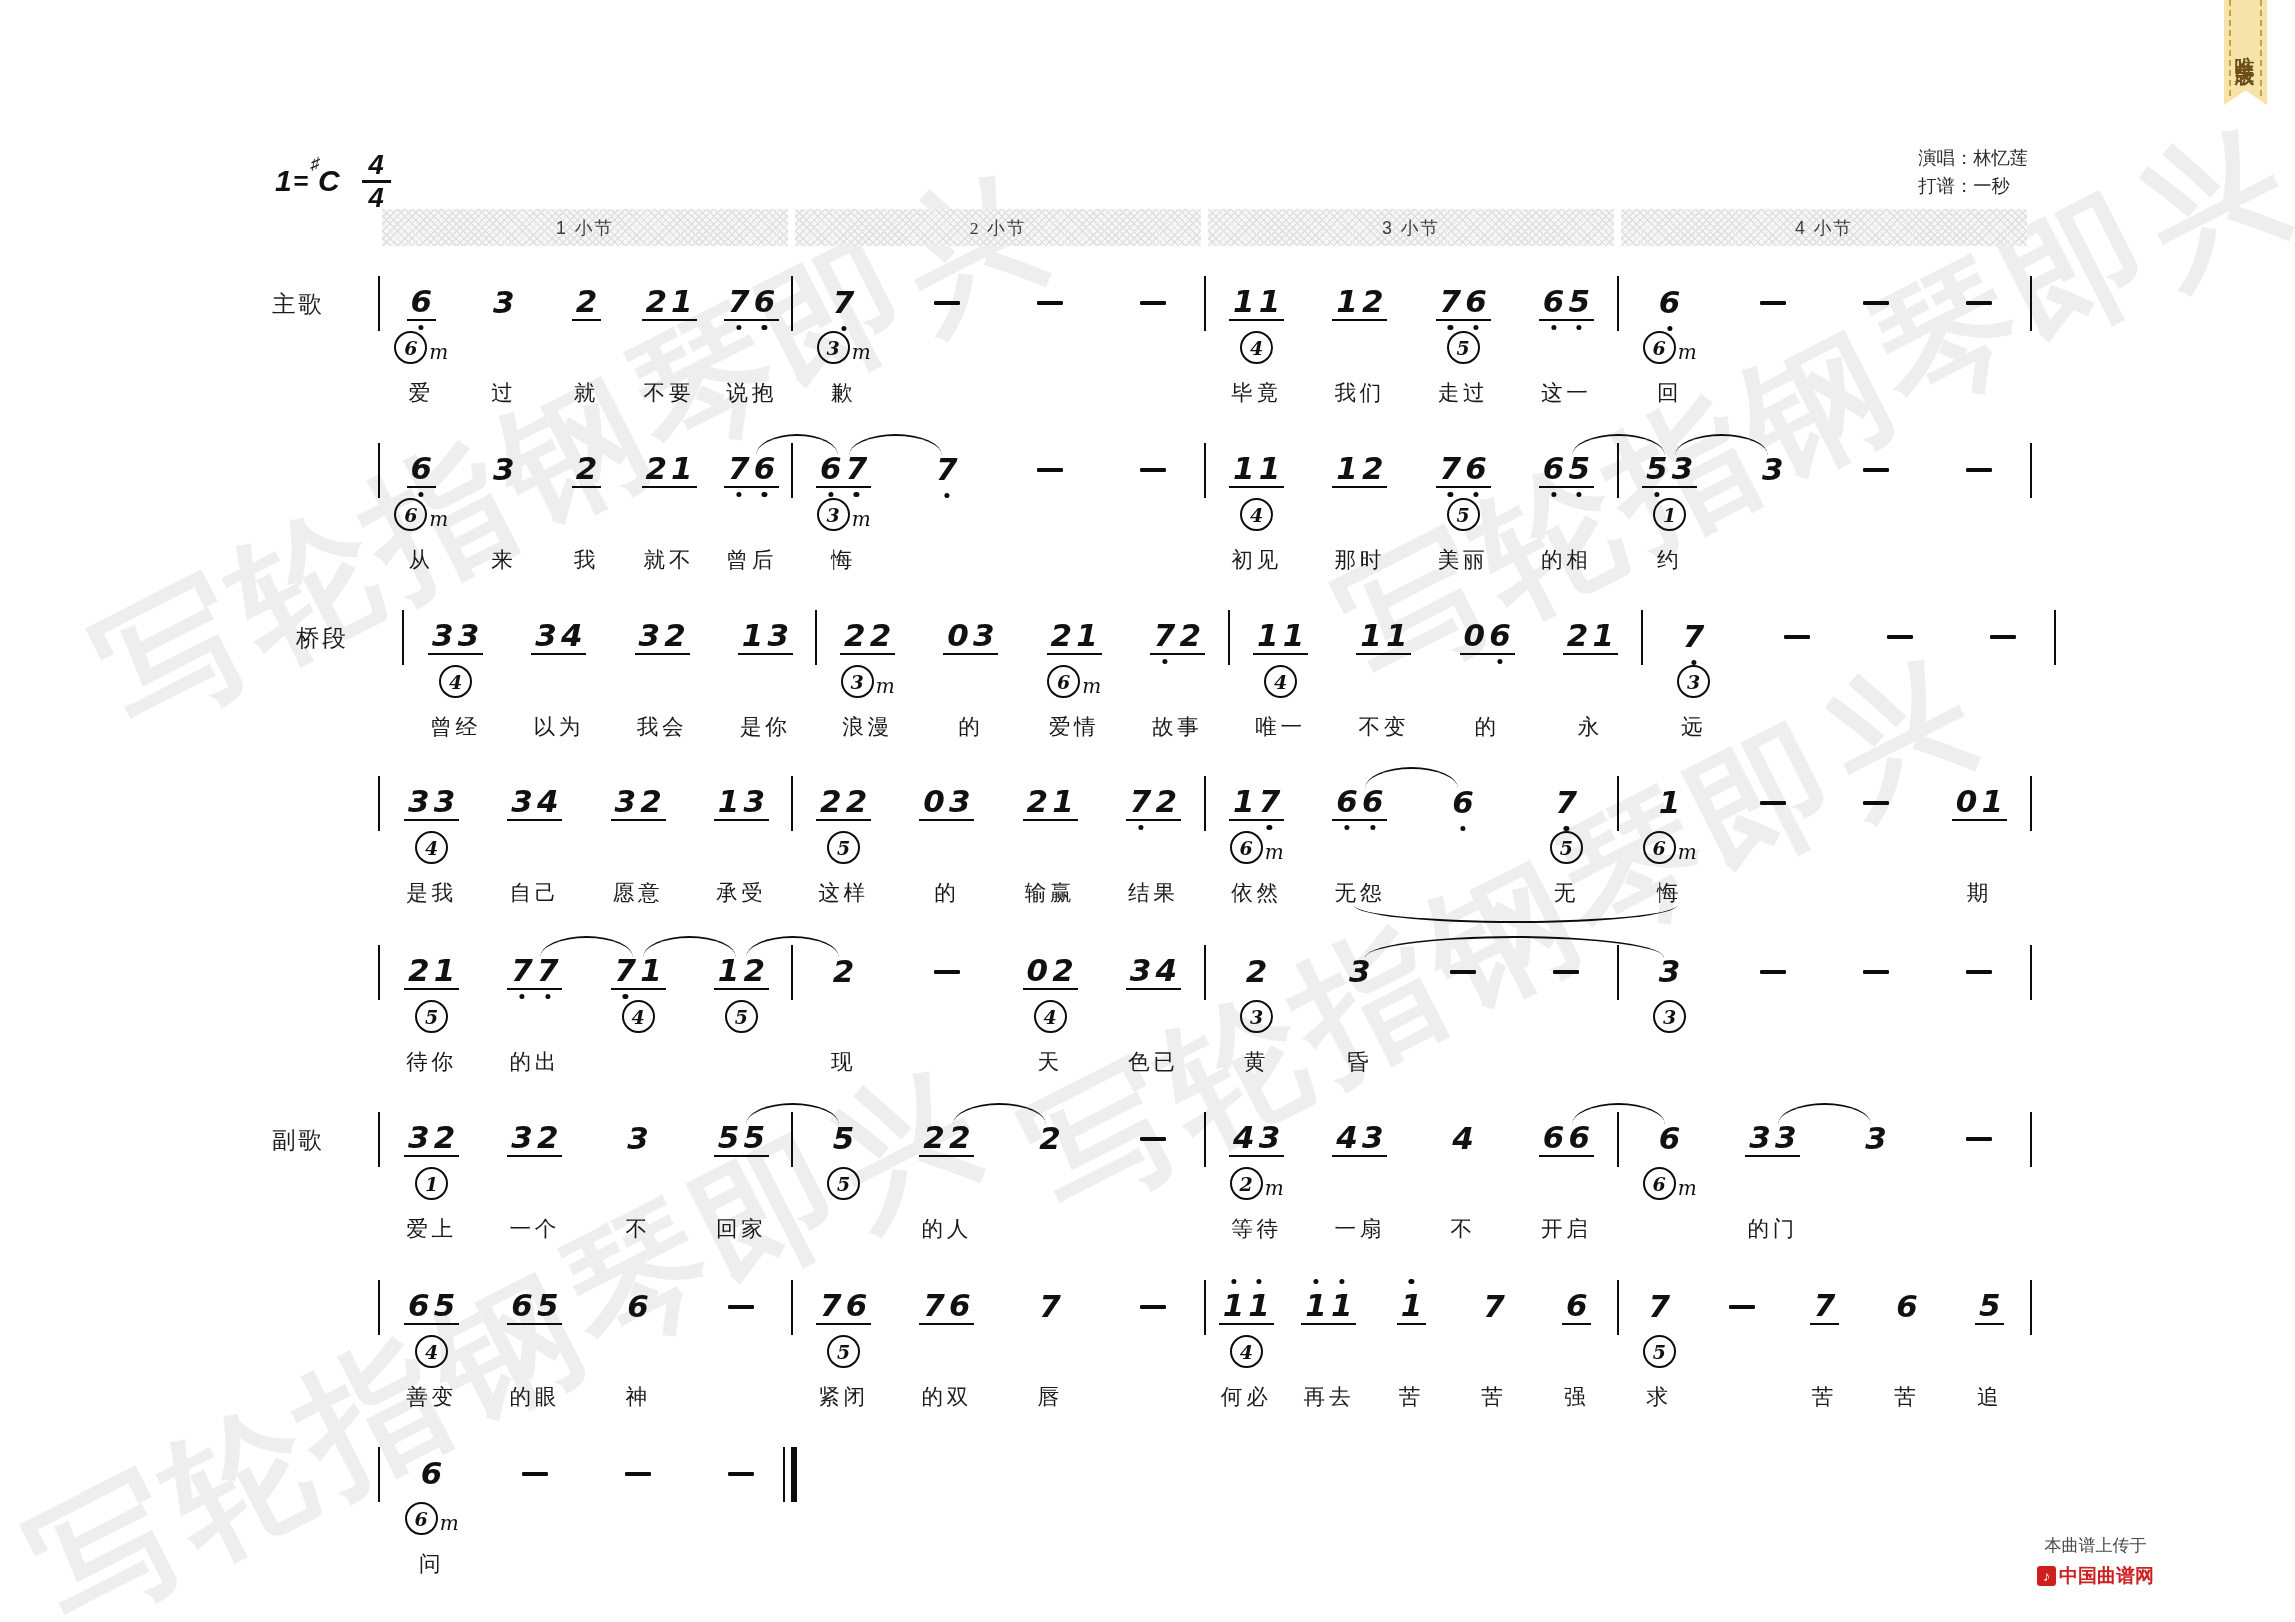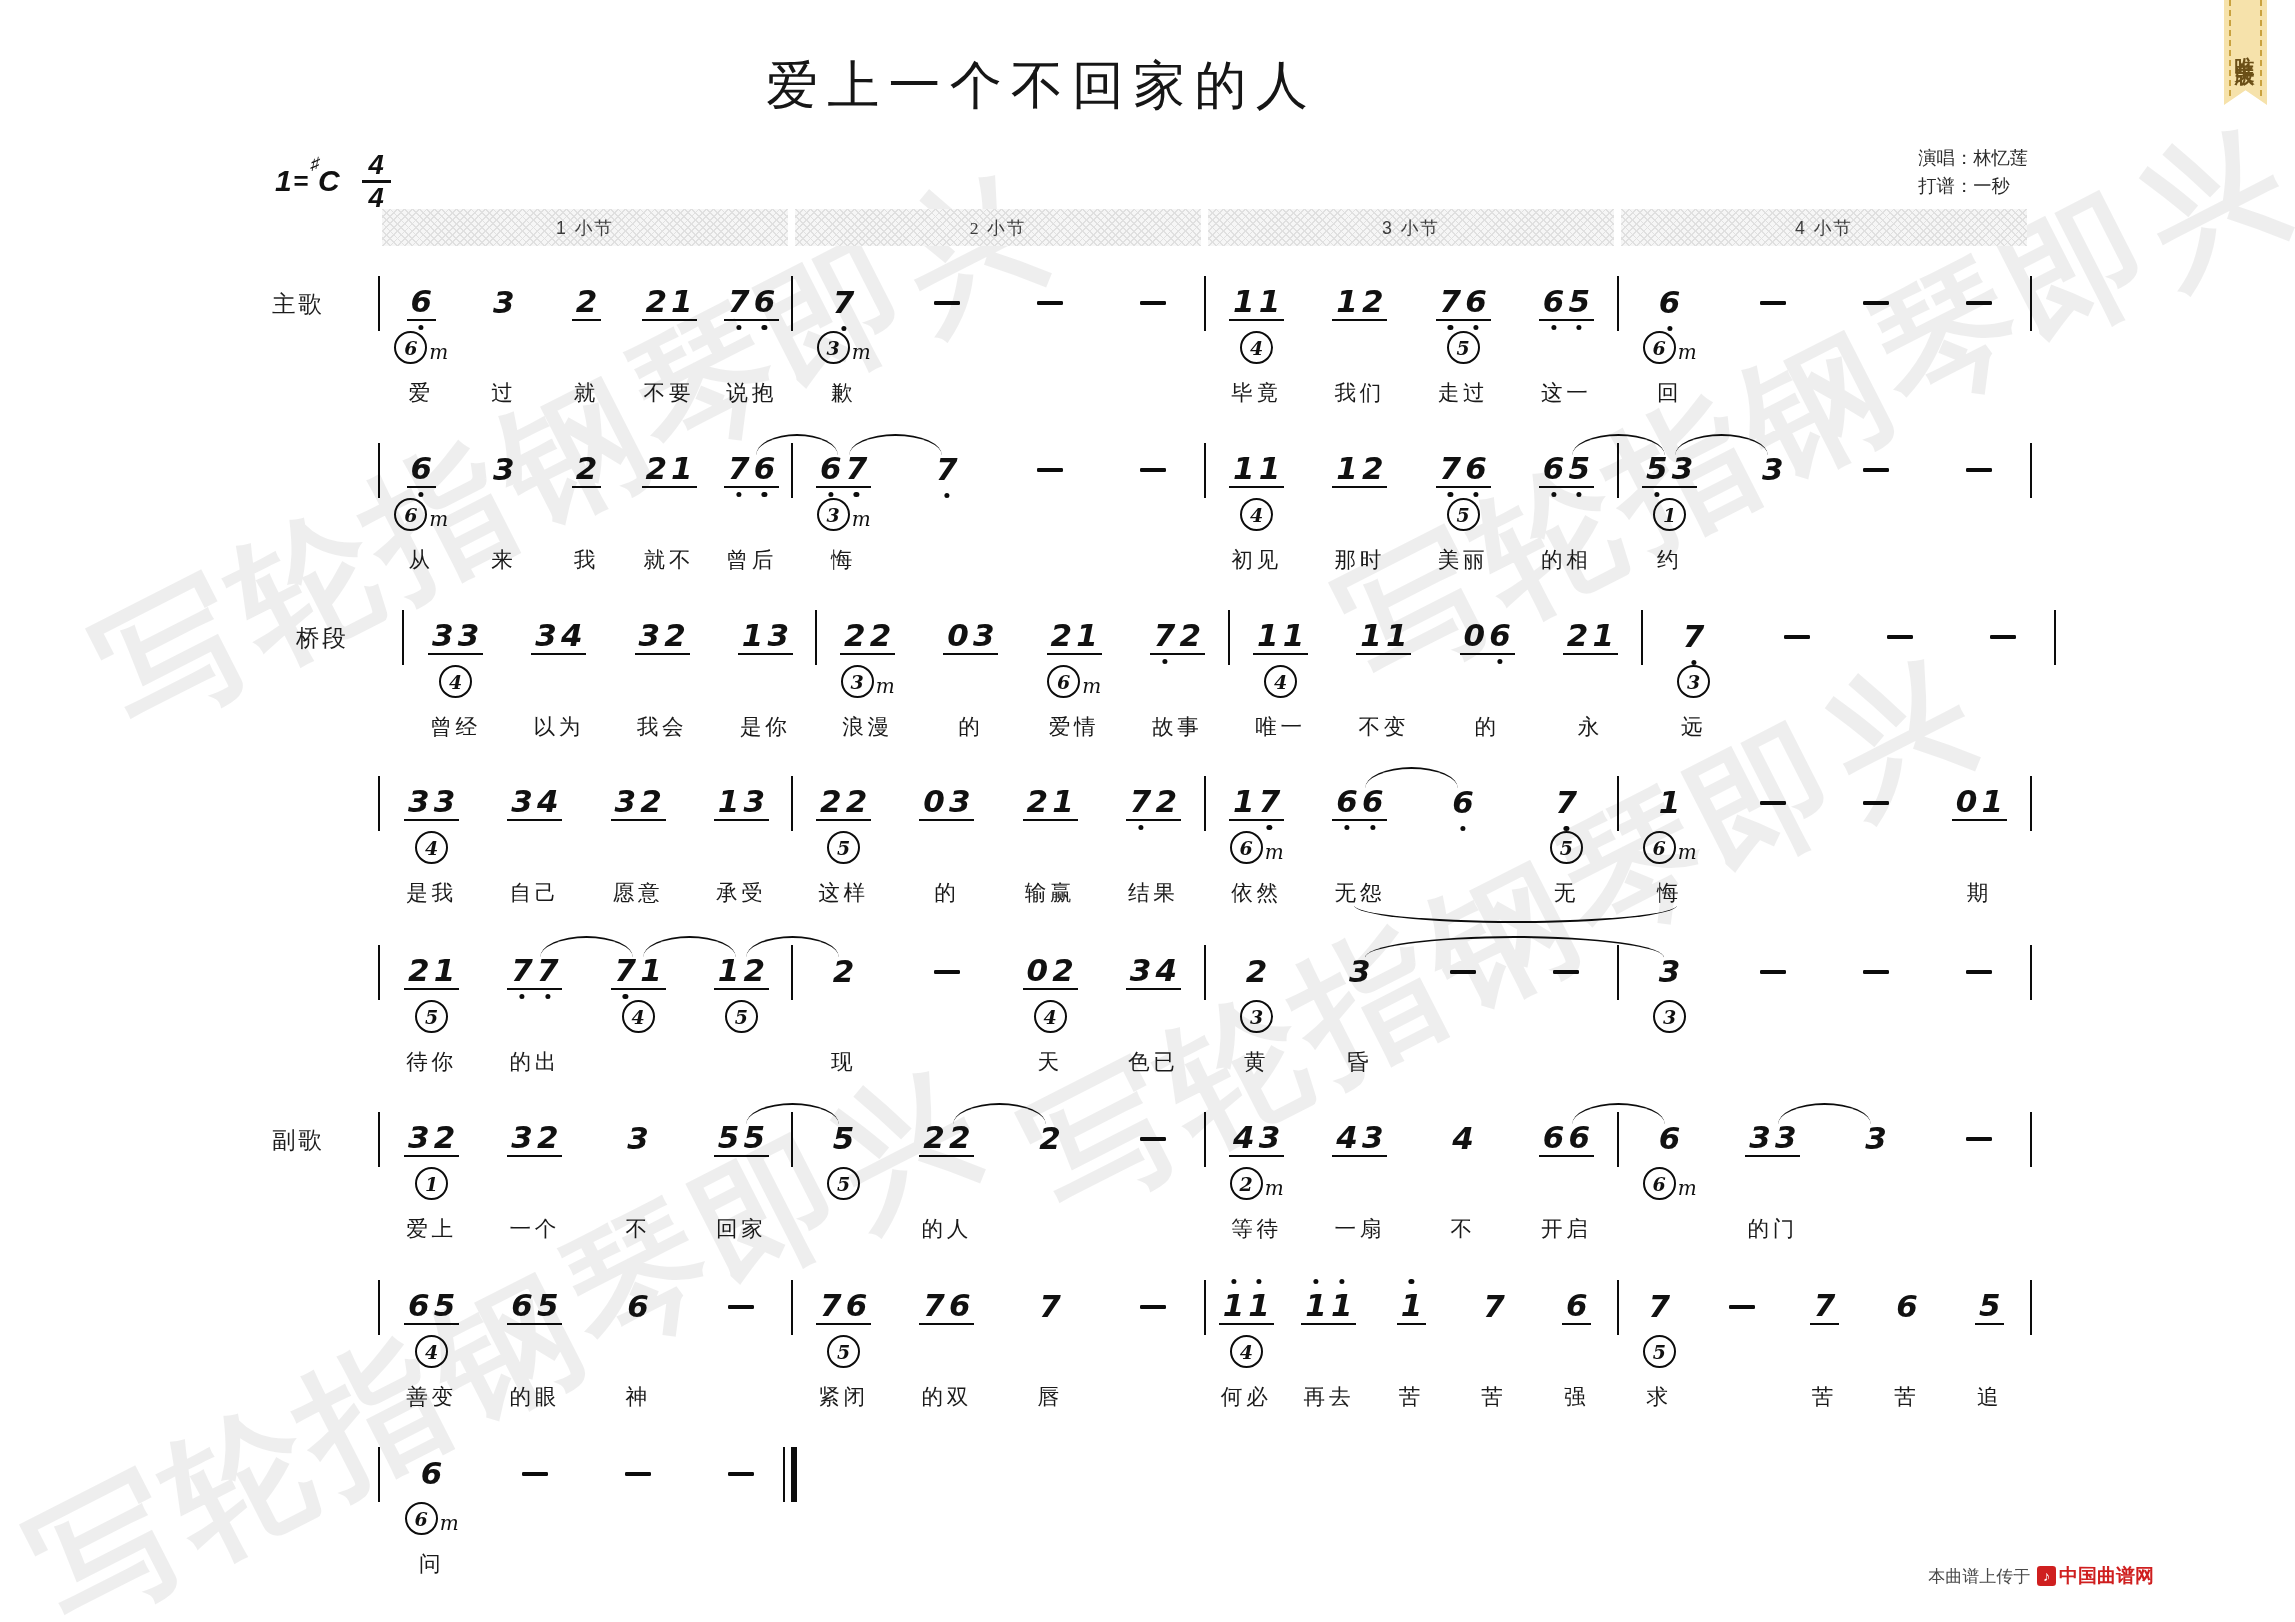--- a/index.html
+++ b/index.html
@@ -60,36 +60,35 @@
   .cm{font-size:20px;font-style:italic;font-family:"DejaVu Serif",serif;margin-left:2px;
       position:relative;top:9.2px;}
   .lyric{position:absolute;top:103px;left:-13px;right:-13px;text-align:center;font-size:21.6px;
          color:#1a1a1a;letter-spacing:3.9px;white-space:nowrap;}
   .slur{position:absolute;top:-7.9px;height:19.6px;border-top:2.3px solid #0c0c0c;
         border-radius:50% 50% 0 0 / 100% 100% 0 0;}
   .larc{position:absolute;top:130px;height:15.7px;border-bottom:2px solid #0c0c0c;
         border-radius:0 0 50% 50% / 0 0 100% 100%;}
   
   .footer{position:absolute;right:141px;bottom:34px;font-size:17px;color:#4a4a4a;z-index:3;
-          display:flex;align-items:center;gap:6.5px;}
+          display:flex;align-items:center;gap:6.5px;flex-direction:column;}
   .logo{display:inline-flex;align-items:center;gap:2.6px;font-weight:700;font-size:19px;}
   .logo-icon{display:inline-flex;width:19.6px;height:19.6px;border-radius:3.3px;color:#fff;
              align-items:center;justify-content:center;font-size:14.4px;}
 </style>
 </head>
 <body>
 
 <div class="page">
 
   <span class="wm" style="left:576px;top:452px">写轮指钢琴即兴</span>
   <span class="wm" style="left:1819px;top:406px">写轮指钢琴即兴</span>
   <span class="wm" style="left:1505px;top:936px">写轮指钢琴即兴</span>
   <span class="wm" style="left:510px;top:1348px">写轮指钢琴即兴</span>
 
-  <div class="title">爱上一个不回家的人</div>
 
   <div class="badge" id="badge" style="left: 2224px; background: rgb(246, 226, 171);">
     <div class="badge-inner"></div>
     <div class="badge-text" id="badge-text" style="color: rgb(107, 79, 23);">唯美版</div>
   </div>
 
   <div class="keysig">
     <span>1</span>
       <span class="keyeq">=</span>
       <span class="keysharp">♯</span>

